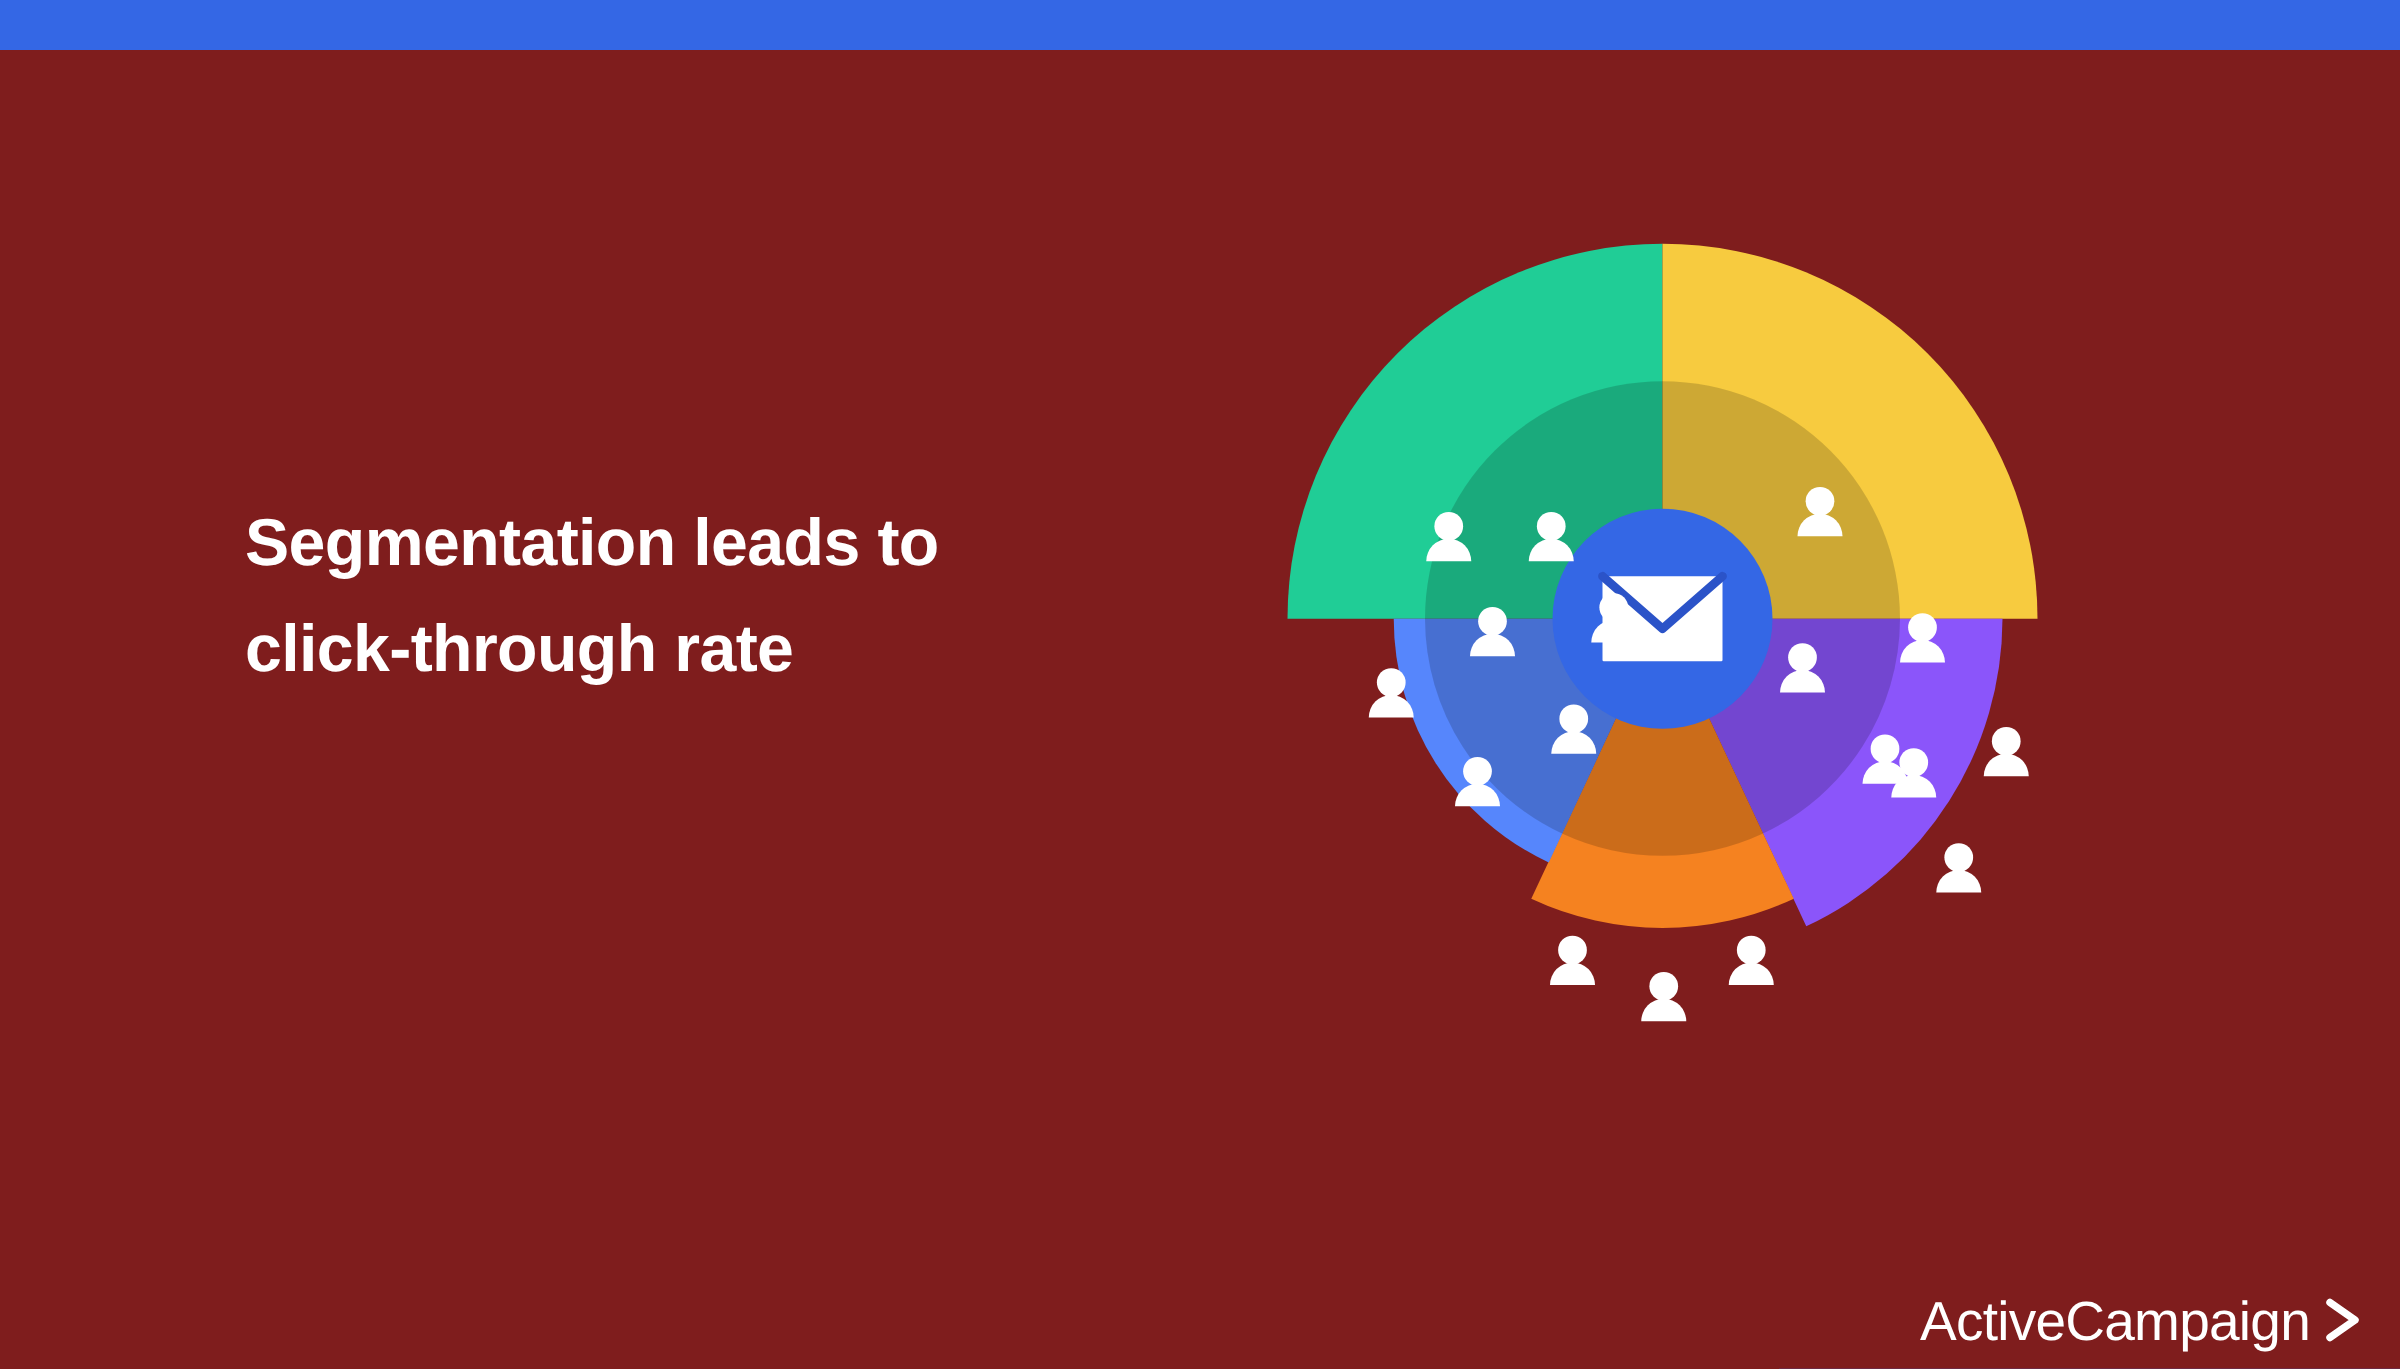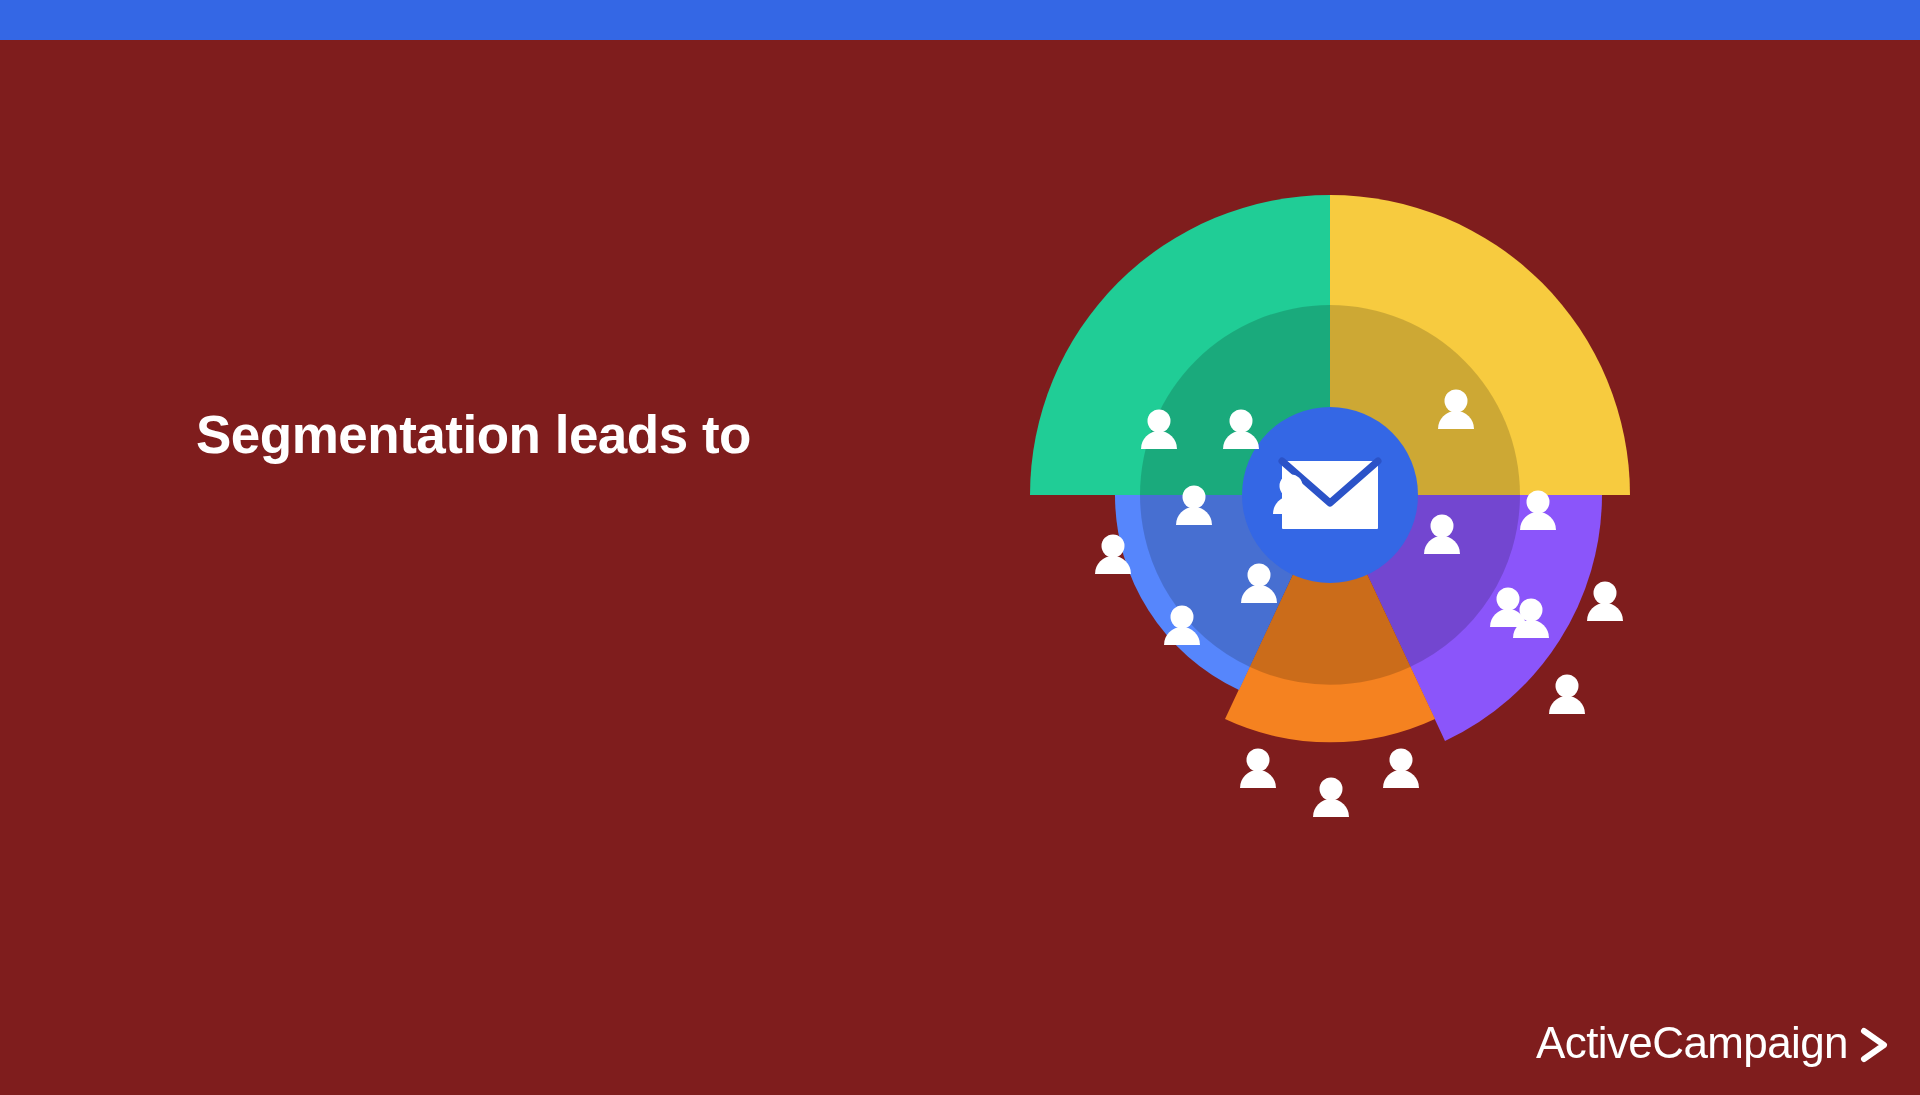--- a/index.html
+++ b/index.html
@@ -51,23 +51,23 @@
   #wheel-svg {
     display: block;
     width: 740px;
     height: 720px;
   }
 
   
   #brand-logo {
     position: absolute;
     right: 28px;
-    bottom: 70px;
+    bottom: 55px;
     display: flex;
-    align-items: flex-end;
+    align-items: flex-start;
     gap: 10px;
   }
   #brand-wordmark {
     font-size: 44px;
     font-weight: 400;
     letter-spacing: -0.6px;
     color: #FFFFFF;
     line-height: 1;
   }
   #brand-chevron {
@@ -77,20 +77,23 @@
   }
 </style>
 </head>
 <body>
 
 <div id="stage" style="background: #7f1d1d; margin-top: 40px;">
 
   <div id="headline-block">
     <div class="headline-line">
       <span>Segmentation leads to</span>
+    </div>
+    <div class="headline-line">
+      <span>click-through rate</span>
     </div>
   </div>
 
   <div id="wheel-wrap">
     <svg id="wheel-svg" viewBox="0 0 740 720" xmlns="http://www.w3.org/2000/svg">
 
       <g>
 
         <path fill="#20CD96" d="M 370 325 L 70 325 A 300 300 0 0 1 370 25 Z"></path>
 

